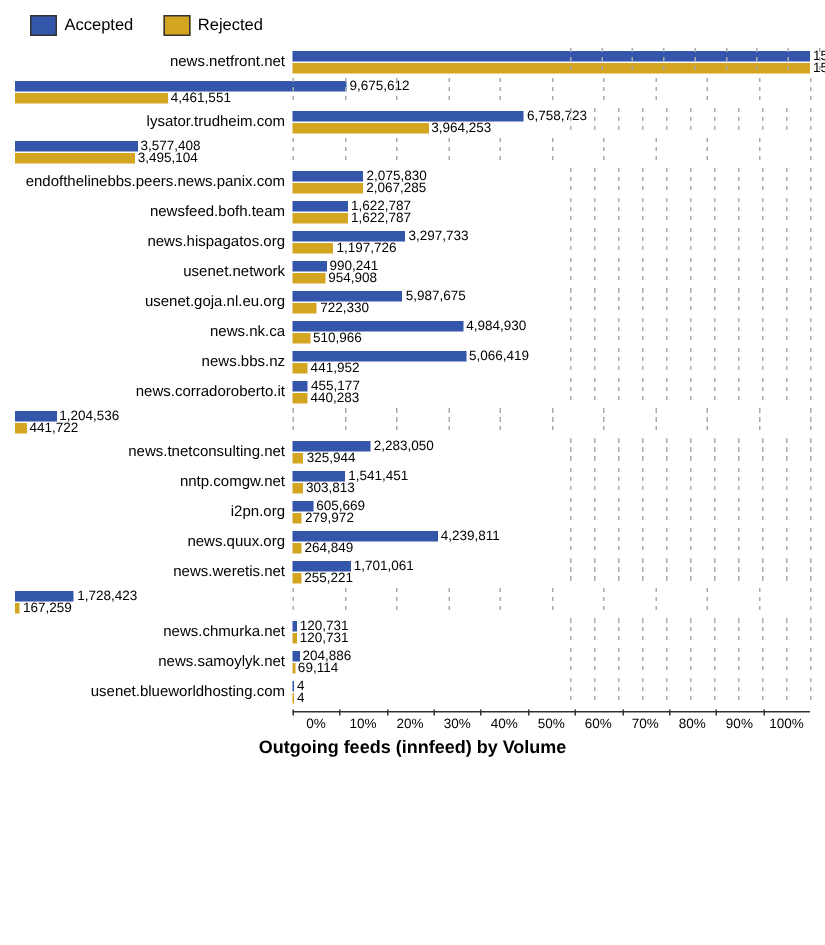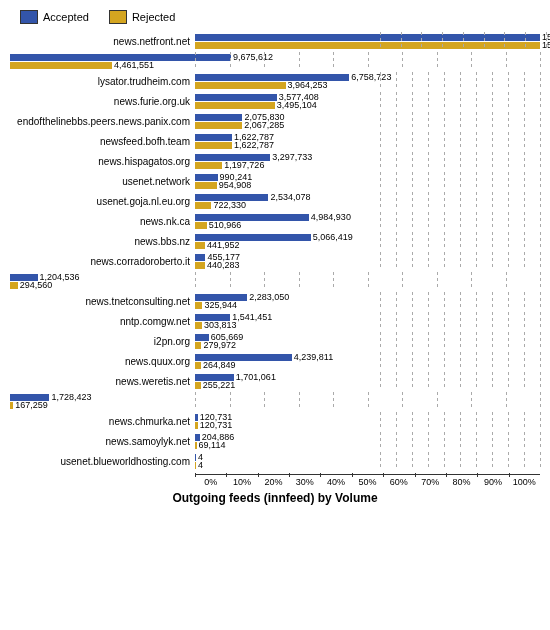--- a/index.html
+++ b/index.html
@@ -230,21 +230,20 @@
               <span class="bar-value">6,758,723</span>
             </div>
             <div class="bar-line">
               <div class="bar-rejected" style="width: 90.5365px;"></div>
               <span class="bar-value">3,964,253</span>
             </div>
           </div>
         </div>
       </div>
       <div class="row">
-        <div class="row-label">news.furie.org.uk</div>
         <div class="bars-wrapper">
           <div class="grid-lines">
             <div class="grid-line" style="left: 0%;"></div>
             <div class="grid-line" style="left: 10%;"></div>
             <div class="grid-line" style="left: 20%;"></div>
             <div class="grid-line" style="left: 30%;"></div>
             <div class="grid-line" style="left: 40%;"></div>
             <div class="grid-line" style="left: 50%;"></div>
             <div class="grid-line" style="left: 60%;"></div>
             <div class="grid-line" style="left: 70%;"></div>
@@ -388,21 +387,21 @@
             <div class="grid-line" style="left: 50%;"></div>
             <div class="grid-line" style="left: 60%;"></div>
             <div class="grid-line" style="left: 70%;"></div>
             <div class="grid-line" style="left: 80%;"></div>
             <div class="grid-line" style="left: 90%;"></div>
             <div class="grid-line" style="left: 100%;"></div>
           </div>
           <div class="double-bar-row">
             <div class="bar-line">
               <div class="bar-accepted" style="width: 73.4733px;"></div>
-              <span class="bar-value">2,534,078</span>
+              <span class="bar-value">5,987,675</span>
             </div>
             <div class="bar-line">
               <div class="bar-rejected" style="width: 16.4967px;"></div>
               <span class="bar-value">722,330</span>
             </div>
           </div>
         </div>
       </div>
       <div class="row">
         <div class="row-label">news.nk.ca</div>
@@ -503,21 +502,21 @@
             <div class="grid-line" style="left: 90%;"></div>
             <div class="grid-line" style="left: 100%;"></div>
           </div>
           <div class="double-bar-row">
             <div class="bar-line">
               <div class="bar-accepted" style="width: 27.5095px;"></div>
               <span class="bar-value">1,204,536</span>
             </div>
             <div class="bar-line">
               <div class="bar-rejected" style="width: 7.64427px;"></div>
-              <span class="bar-value">294,560</span>
+              <span class="bar-value">441,722</span>
             </div>
           </div>
         </div>
       </div>
       <div class="row">
         <div class="row-label">news.tnetconsulting.net</div>
         <div class="bars-wrapper">
           <div class="grid-lines">
             <div class="grid-line" style="left: 0%;"></div>
             <div class="grid-line" style="left: 10%;"></div>

